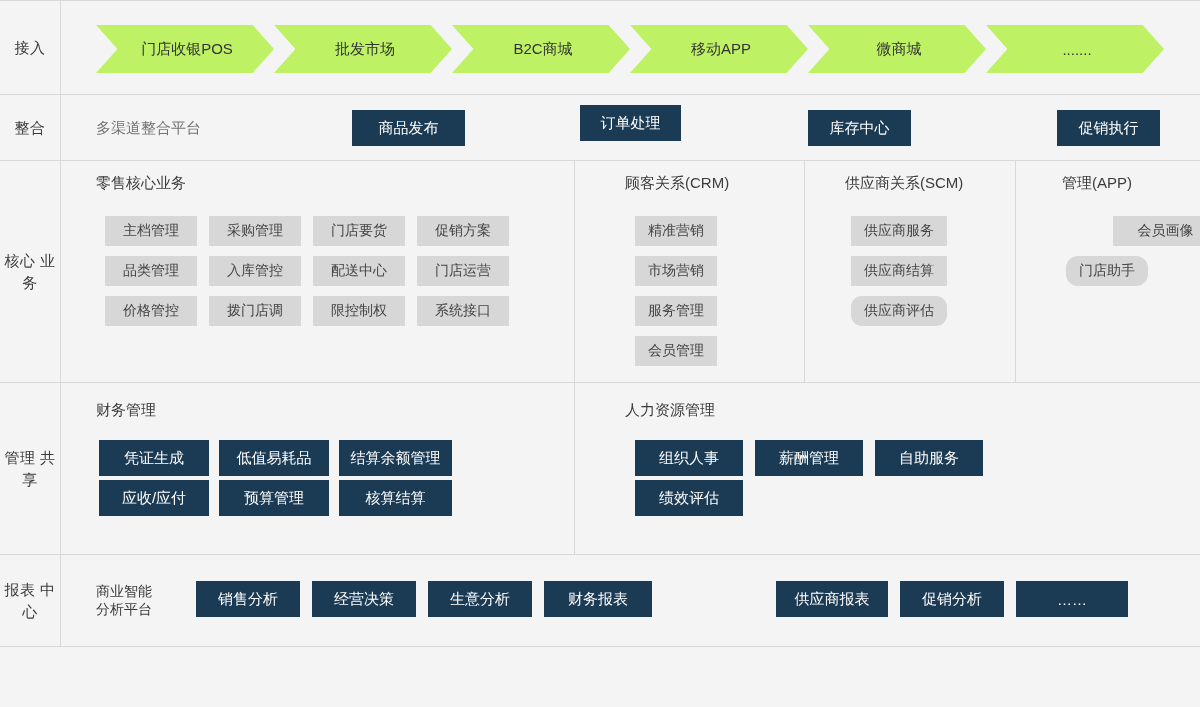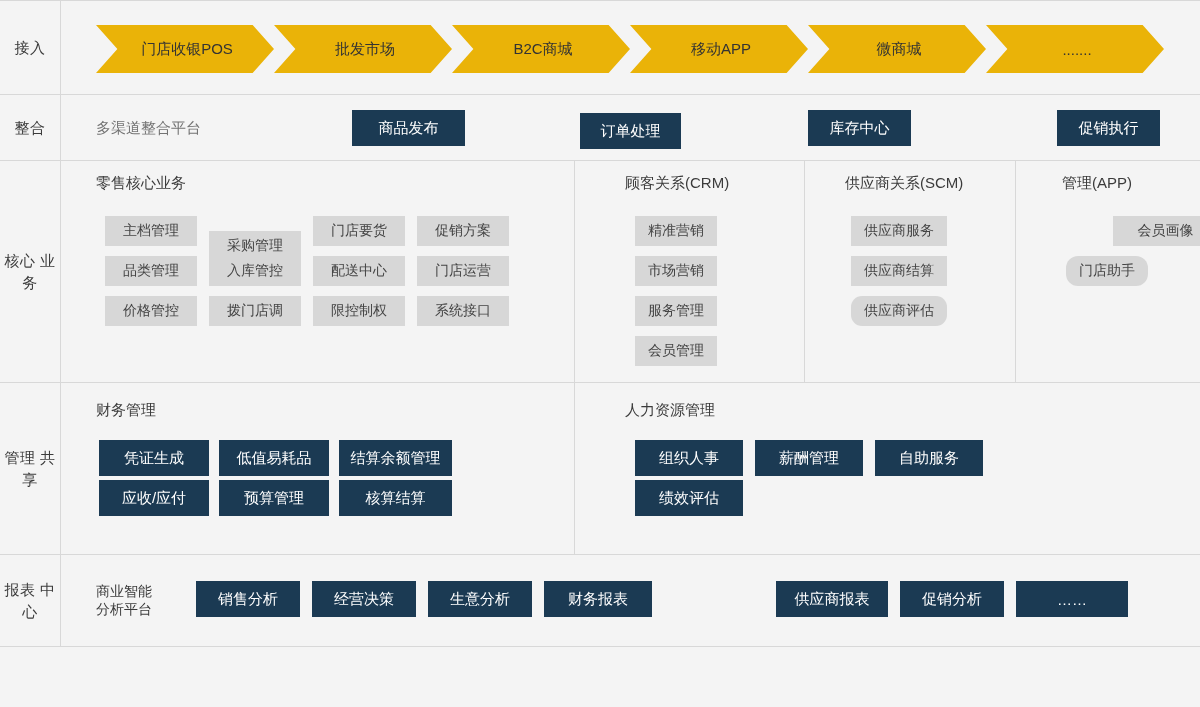--- a/index.html
+++ b/index.html
@@ -62,21 +62,21 @@
   #row-access { top: 0; height: 95px; }
   .chev-track {
     position: absolute;
     left: 0; top: 0; right: 0; bottom: 0;
   }
   .chev {
     position: absolute;
     top: 24px;
     height: 48px;
     width: 178px;
-    background: #eab308;
+    background: #bef264;
     display: flex;
     align-items: center;
     justify-content: center;
     font-size: 15px;
     color: #333333;
     -webkit-clip-path: polygon(0 0, 88% 0, 100% 50%, 88% 100%, 0 100%, 12% 50%);
     clip-path: polygon(0 0, 88% 0, 100% 50%, 88% 100%, 0 100%, 12% 50%);
     white-space: nowrap;
   }
   .chev span { display:block; transform: translateX(2px); }
@@ -179,37 +179,37 @@
           </div>
       </div>
     </div>
   </div>
 
   <div class="row" id="row-integration">
     <div class="row-label">整合</div>
     <div class="row-body">
       <div class="plat-label">多渠道整合平台</div>
       <div class="navy-chip" style="left:291px; top:15px; width:113px;text-align:center;">商品发布</div>
-      <div class="navy-chip" style="left:519px; top:18px; width:101px;">订单处理</div>
+      <div class="navy-chip" style="left:519px; top:10px; width:101px;">订单处理</div>
       <div class="navy-chip" style="left:747px; top:15px; width:103px;">库存中心</div>
       <div class="navy-chip" style="left:996px; top:15px; width:103px;">促销执行</div>
     </div>
   </div>
 
   <div class="row" id="row-core">
     <div class="row-label">核心
 业务</div>
     <div class="row-body">
       <div class="vdiv" style="left:513px;"></div>
       <div class="vdiv" style="left:743px;"></div>
       <div class="vdiv" style="left:954px;"></div>
 
       <div class="col-title" style="left:35px; top:13px;">零售核心业务</div>
       <div class="grey-chip" style="left:44px;  top:55px;  width:92px;">主档管理</div>
-      <div class="grey-chip" style="left:148px; top:70px;  width:92px;">采购管理</div>
+      <div class="grey-chip" style="left:148px; top:55px;  width:92px;">采购管理</div>
       <div class="grey-chip" style="left:252px; top:55px;  width:92px;">门店要货</div>
       <div class="grey-chip" style="left:356px; top:55px;  width:92px;">促销方案</div>
       <div class="grey-chip" style="left:44px;  top:95px;  width:92px;">品类管理</div>
       <div class="grey-chip" style="left:148px; top:95px;  width:92px;">入库管控</div>
       <div class="grey-chip" style="left:252px; top:95px;  width:92px;">配送中心</div>
       <div class="grey-chip" style="left:356px; top:95px;  width:92px;">门店运营</div>
       <div class="grey-chip" style="left:44px;  top:135px; width:92px;">价格管控</div>
       <div class="grey-chip" style="left:148px; top:135px; width:92px;">拨门店调</div>
       <div class="grey-chip" style="left:252px; top:135px; width:92px;">限控制权</div>
       <div class="grey-chip" style="left:356px; top:135px; width:92px;">系统接口</div>

